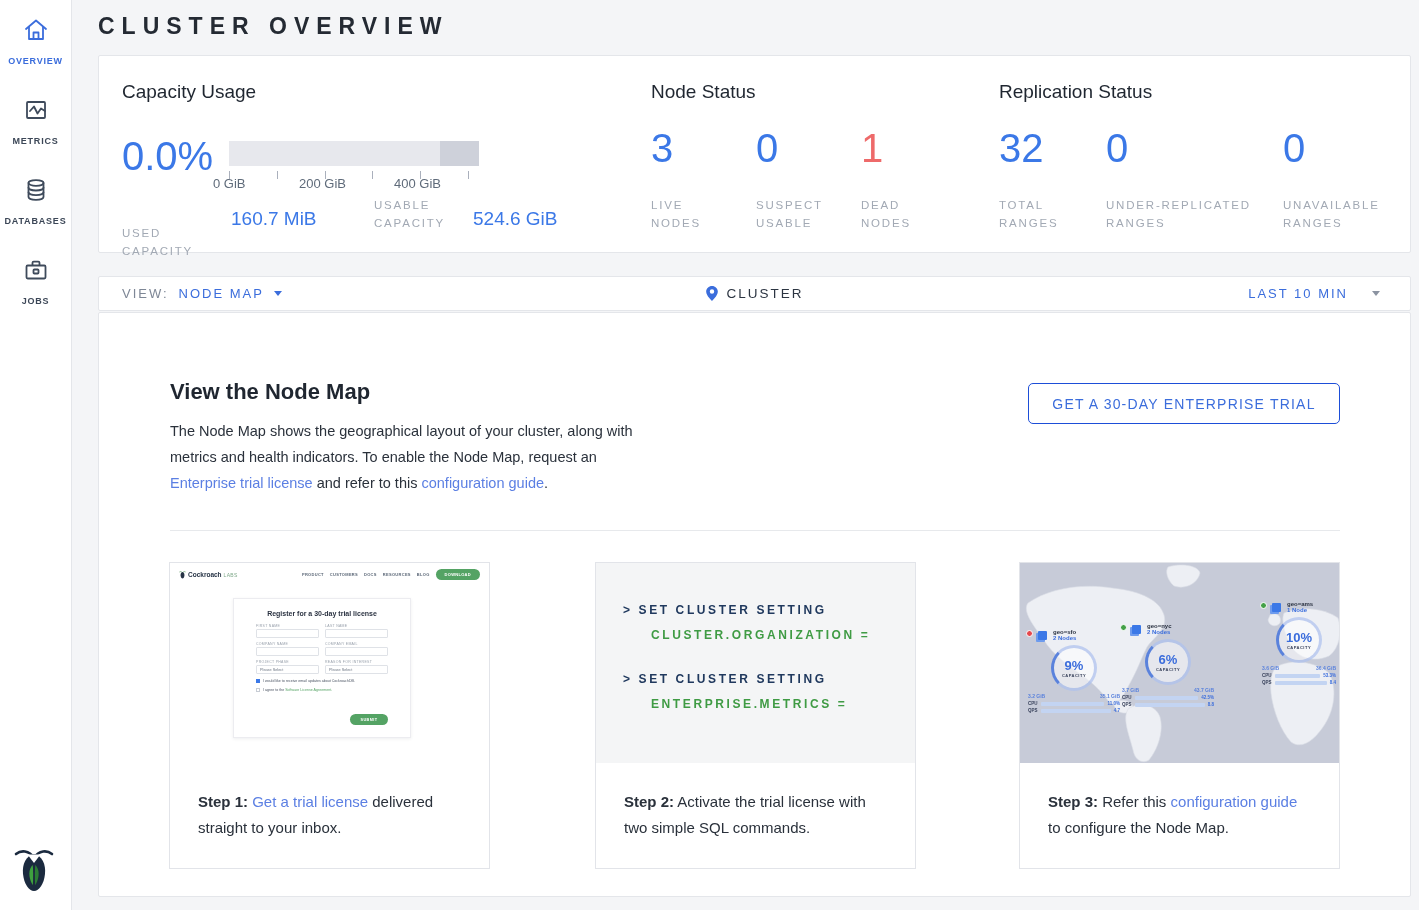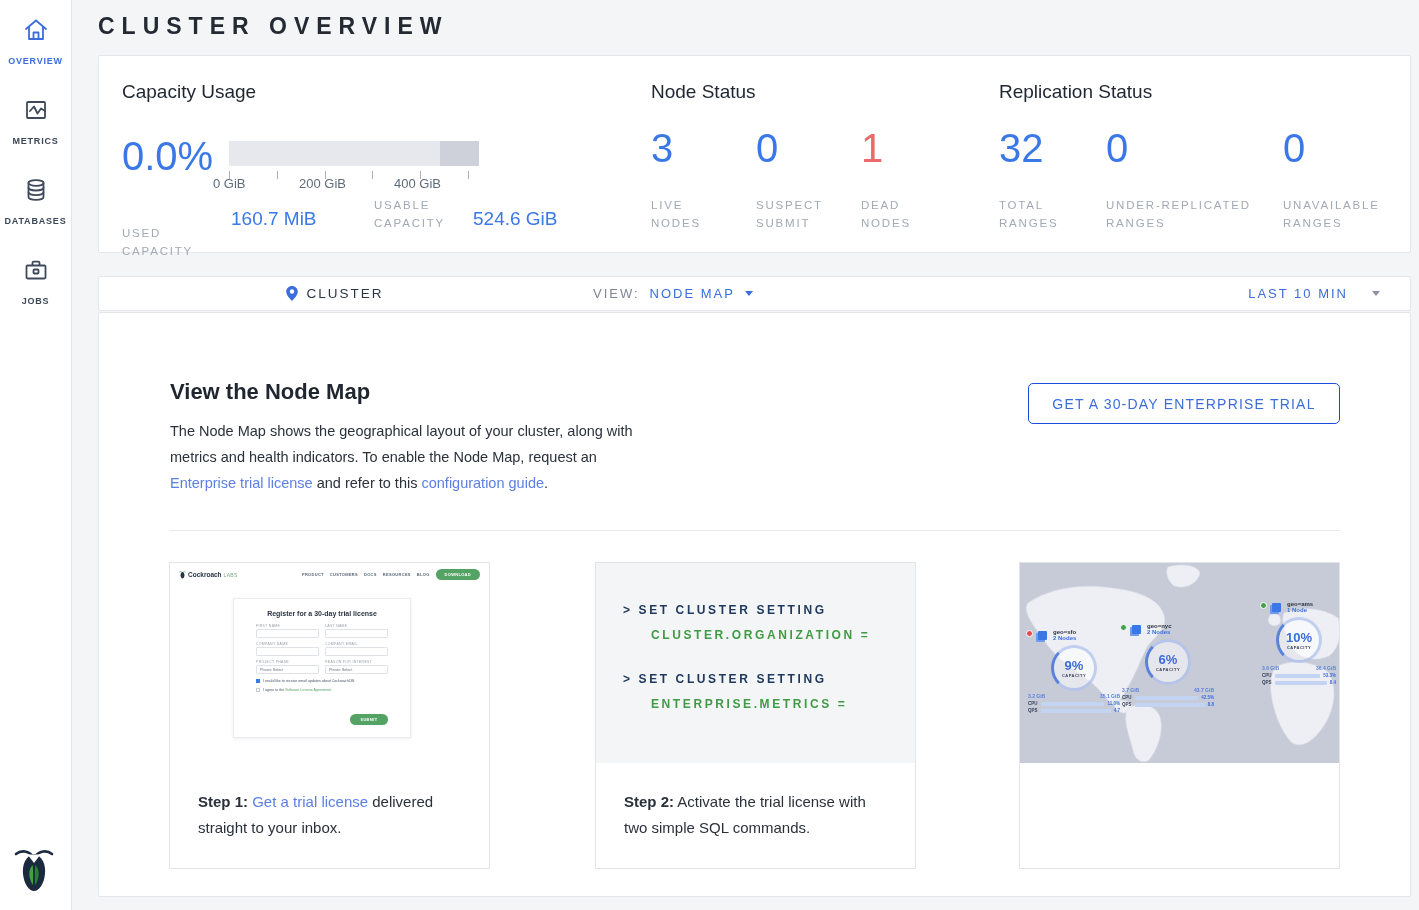--- a/index.html
+++ b/index.html
@@ -242,47 +242,47 @@
 CAPACITY</div>
     <div class="stat-value" style="left:374px; top:152px;">524.6 GiB</div>
 
     <div class="section-title" style="left:552px; top:25px;">Node Status</div>
     <div class="big-num" style="left:552px; top:70px;">3</div>
     <div class="big-num" style="left:657px; top:70px;">0</div>
     <div class="big-num red" style="left:762px; top:70px;">1</div>
     <div class="stat-label" style="left:552px; top:140px;">LIVE
 NODES</div>
     <div class="stat-label" style="left:657px; top:140px;">SUSPECT
-SUBMIT</div>
+USABLE</div>
     <div class="stat-label" style="left:762px; top:140px;">DEAD
 NODES</div>
 
     <div class="section-title" style="left:900px; top:25px;">Replication Status</div>
     <div class="big-num" style="left:900px; top:70px;">32</div>
     <div class="big-num" style="left:1007px; top:70px;">0</div>
     <div class="big-num" style="left:1184px; top:70px;">0</div>
     <div class="stat-label" style="left:900px; top:140px;">TOTAL
 RANGES</div>
     <div class="stat-label" style="left:1007px; top:140px;">UNDER-REPLICATED
 RANGES</div>
     <div class="stat-label" style="left:1184px; top:140px;">UNAVAILABLE
 RANGES</div>
   </div>
 
   <div id="view-bar">
+    <div id="view-left">
+      <span class="bar-label">VIEW:</span>
+      <span class="bar-link">NODE MAP</span>
+      <span class="caret-down"></span>
+    </div>
     <div id="view-center">
       <svg class="pin-icon" viewBox="0 0 24 28">
         <path d="M12 1 C6.5 1 2 5.3 2 10.7 C2 18 12 27 12 27 C12 27 22 18 22 10.7 C22 5.3 17.5 1 12 1 Z M12 14.4 A3.8 3.8 0 1 1 12 6.8 A3.8 3.8 0 0 1 12 14.4 Z" fill="#3b6ddc"></path>
       </svg>
       <span class="bar-dark">CLUSTER</span>
-    </div>
-    <div id="view-left">
-      <span class="bar-label">VIEW:</span>
-      <span class="bar-link">NODE MAP</span>
-      <span class="caret-down"></span>
     </div>
     <div id="view-right">
       <span class="bar-link">LAST 10 MIN</span>
       <span class="caret-down gray"></span>
     </div>
   </div>
 
   <div id="main-card">
 
     <div id="nodemap-heading">View the Node Map</div>
@@ -476,16 +476,17 @@
             <span class="mw-stat-bar"></span>
             <span class="mw-stat-val">53.3%</span>
           </div>
           <div class="mw-stat-row">
             <span class="mw-stat-key">QPS</span>
             <span class="mw-stat-bar"></span>
             <span class="mw-stat-val">8.4</span>
           </div>
         </div>
       </div>
+      <div class="card-caption"><span class="caption-bold">Step 3:</span><span> Refer this </span><span class="text-link">configuration guide</span><span> to configure the Node Map.</span></div>
     </div>
 
   </div>
 </div>
 
 </body></html>

